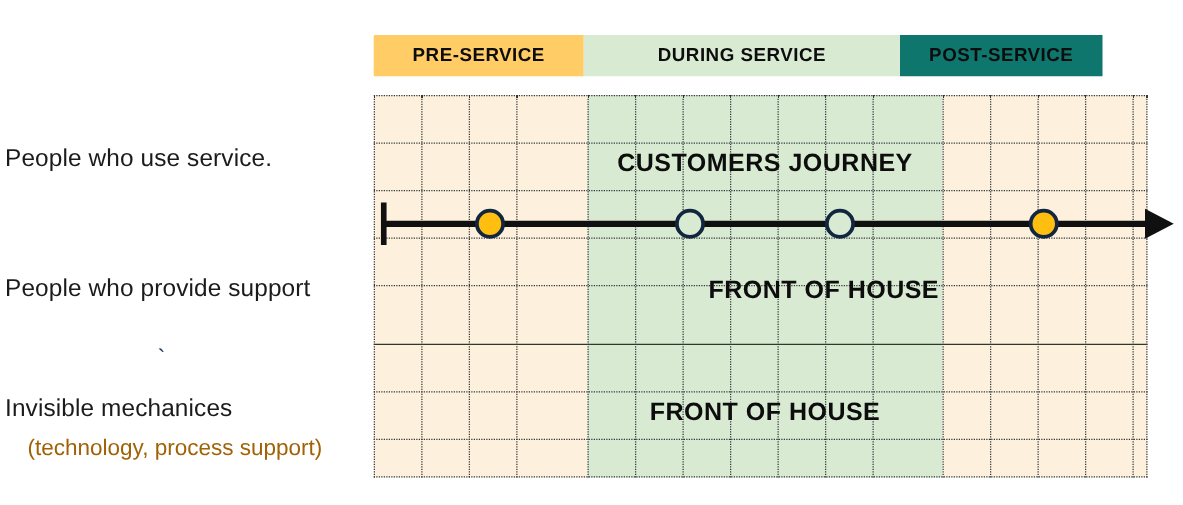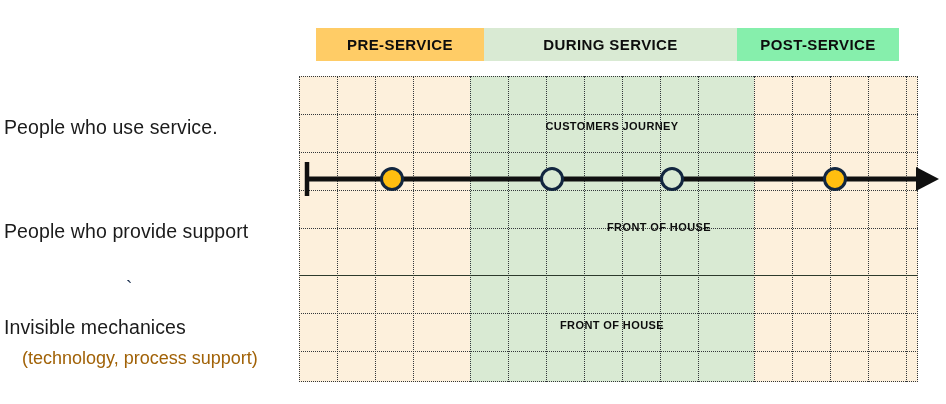--- a/index.html
+++ b/index.html
@@ -55,21 +55,20 @@
   }
 
   
   #phase-bar {
     position: absolute;
     left: 299px;
     top: 28px;
     width: 617px;
     height: 33px;
     display: flex;
-    justify-content: center;
   }
   .phase-cell {
     display: flex;
     align-items: center;
     justify-content: center;
     font-size: 15px;
     font-weight: bold;
     letter-spacing: 0.4px;
     color: #0d0d0d;
     height: 100%;
@@ -121,21 +120,21 @@
     border: 1.7px dotted #33373a;
     pointer-events: none;
   }
 
   
   .layer-title {
     position: absolute;
     left: 171px;
     width: 284px;
     text-align: center;
-    font-size: 11px;
+    font-size: 20px;
     font-weight: bold;
     letter-spacing: 0.4px;
     color: #0d0d0d;
   }
   #title-customers-journey { top: 44px; }
   #title-front-of-house    { top: 145px; margin-left: 47px; }
   #title-back-of-house     { top: 243px; }
 
   
   #timeline {
@@ -170,21 +169,21 @@
 
   <div id="tick-mark">`</div>
 
   <div class="row-label" id="label-backstage">Invisible mechanices</div>
 
   <div id="label-backstage-sub">(technology, process support)</div>
 
   <div id="phase-bar">
     <div class="phase-cell" id="phase-pre" style="width:168px; background:#ffcc66;">PRE-SERVICE</div>
     <div class="phase-cell" id="phase-dur" style="width:253px; background:#d9ead3;">DURING SERVICE</div>
-    <div class="phase-cell" id="phase-post" style="width:162px; background:#86efac;">POST-SERVICE</div>
+    <div class="phase-cell" id="phase-post" style="width:162px; background:#0f766e;">POST-SERVICE</div>
   </div>
 
   <div id="board">
 
     <div class="band" id="band-pre"></div>
     <div class="band" id="band-dur"></div>
     <div class="band" id="band-post"></div>
 
     <div class="vline" style="left:38px"></div>
     <div class="vline" style="left:76px"></div>

